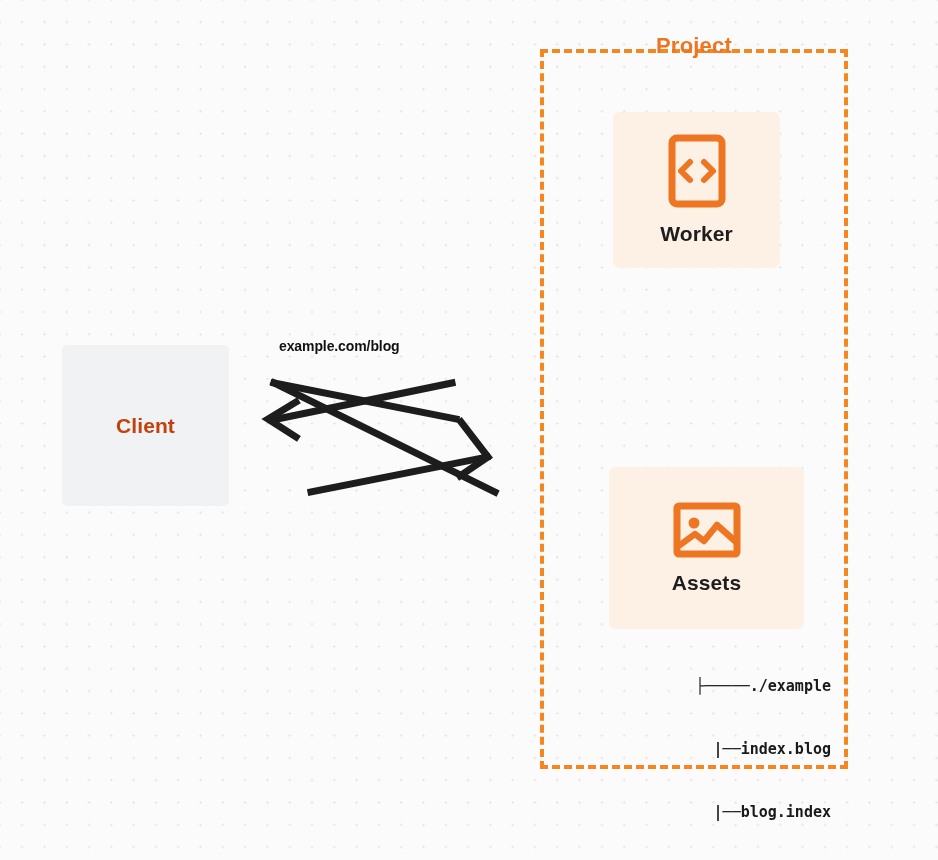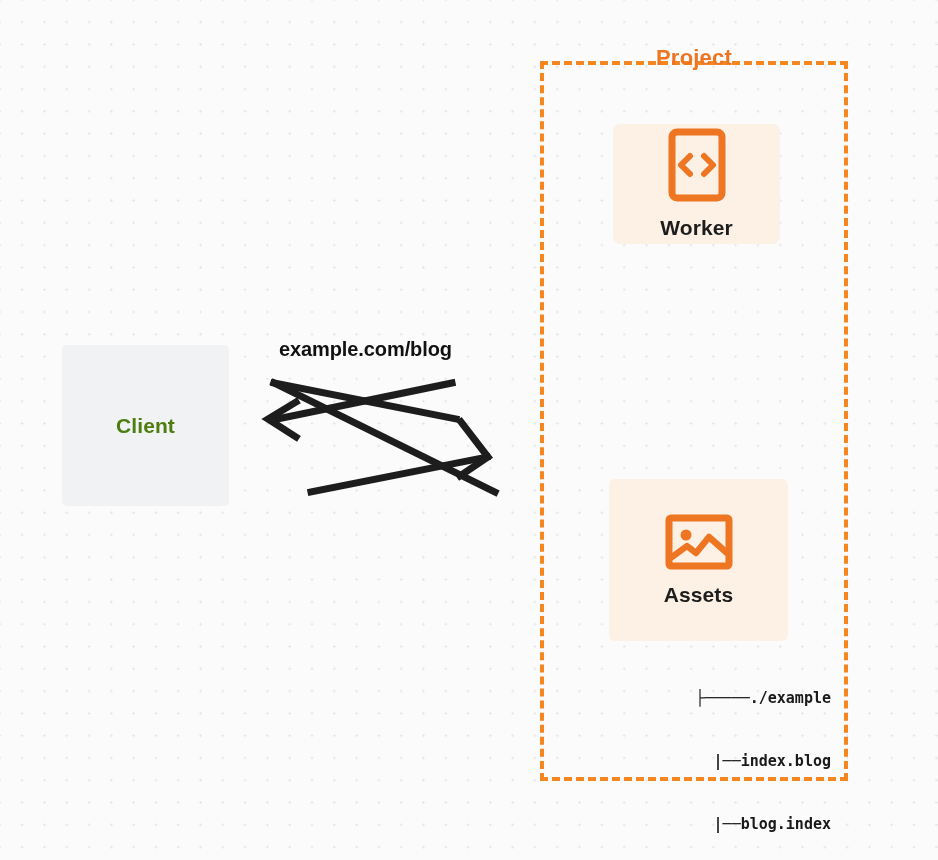--- a/index.html
+++ b/index.html
@@ -33,51 +33,51 @@
     height: 161px;
     background: #f1f2f4;
     border-radius: 5px;
     display: flex;
     align-items: center;
     justify-content: center;
   }
   #client-node .node-label {
     font-size: 21px;
     font-weight: bold;
-    color: #4d7c0f;
+    color: #c2410c;
     letter-spacing: 0.1px;
   }
 
   
   #request-label {
     position: absolute;
     left: 279px;
     top: 338px;
-    font-size: 20px;
+    font-size: 14px;
     font-weight: bold;
     color: #111111;
     letter-spacing: -0.1px;
     white-space: nowrap;
   }
 
   
   #arrow-layer {
     position: absolute;
     left: 0;
     top: 0;
     width: 938px;
     height: 860px;
     pointer-events: none;
   }
 
   
   #project-container {
     position: absolute;
     left: 540px;
-    top: 61px;
+    top: 49px;
     width: 308px;
     height: 720px;
   }
   #project-border {
     position: absolute;
     inset: 0;
     border: 4px dashed #f6861f;
     box-sizing: border-box;
   }
   #project-title {
@@ -99,26 +99,26 @@
     border-radius: 7px;
     display: flex;
     flex-direction: column;
     align-items: center;
     justify-content: center;
   }
   #worker-card {
     left: 73px;
     top: 63px;
     width: 167px;
-    height: 120px;
+    height: 156px;
   }
   #assets-card {
     left: 69px;
     top: 418px;
-    width: 179px;
+    width: 195px;
     height: 162px;
     border-radius: 6px;
   }
   .service-icon {
     display: block;
   }
   #worker-card .service-icon { margin-bottom: 14px; }
   #assets-card .service-icon { margin-bottom: 12px; }
   .service-label {
     font-size: 21px;

